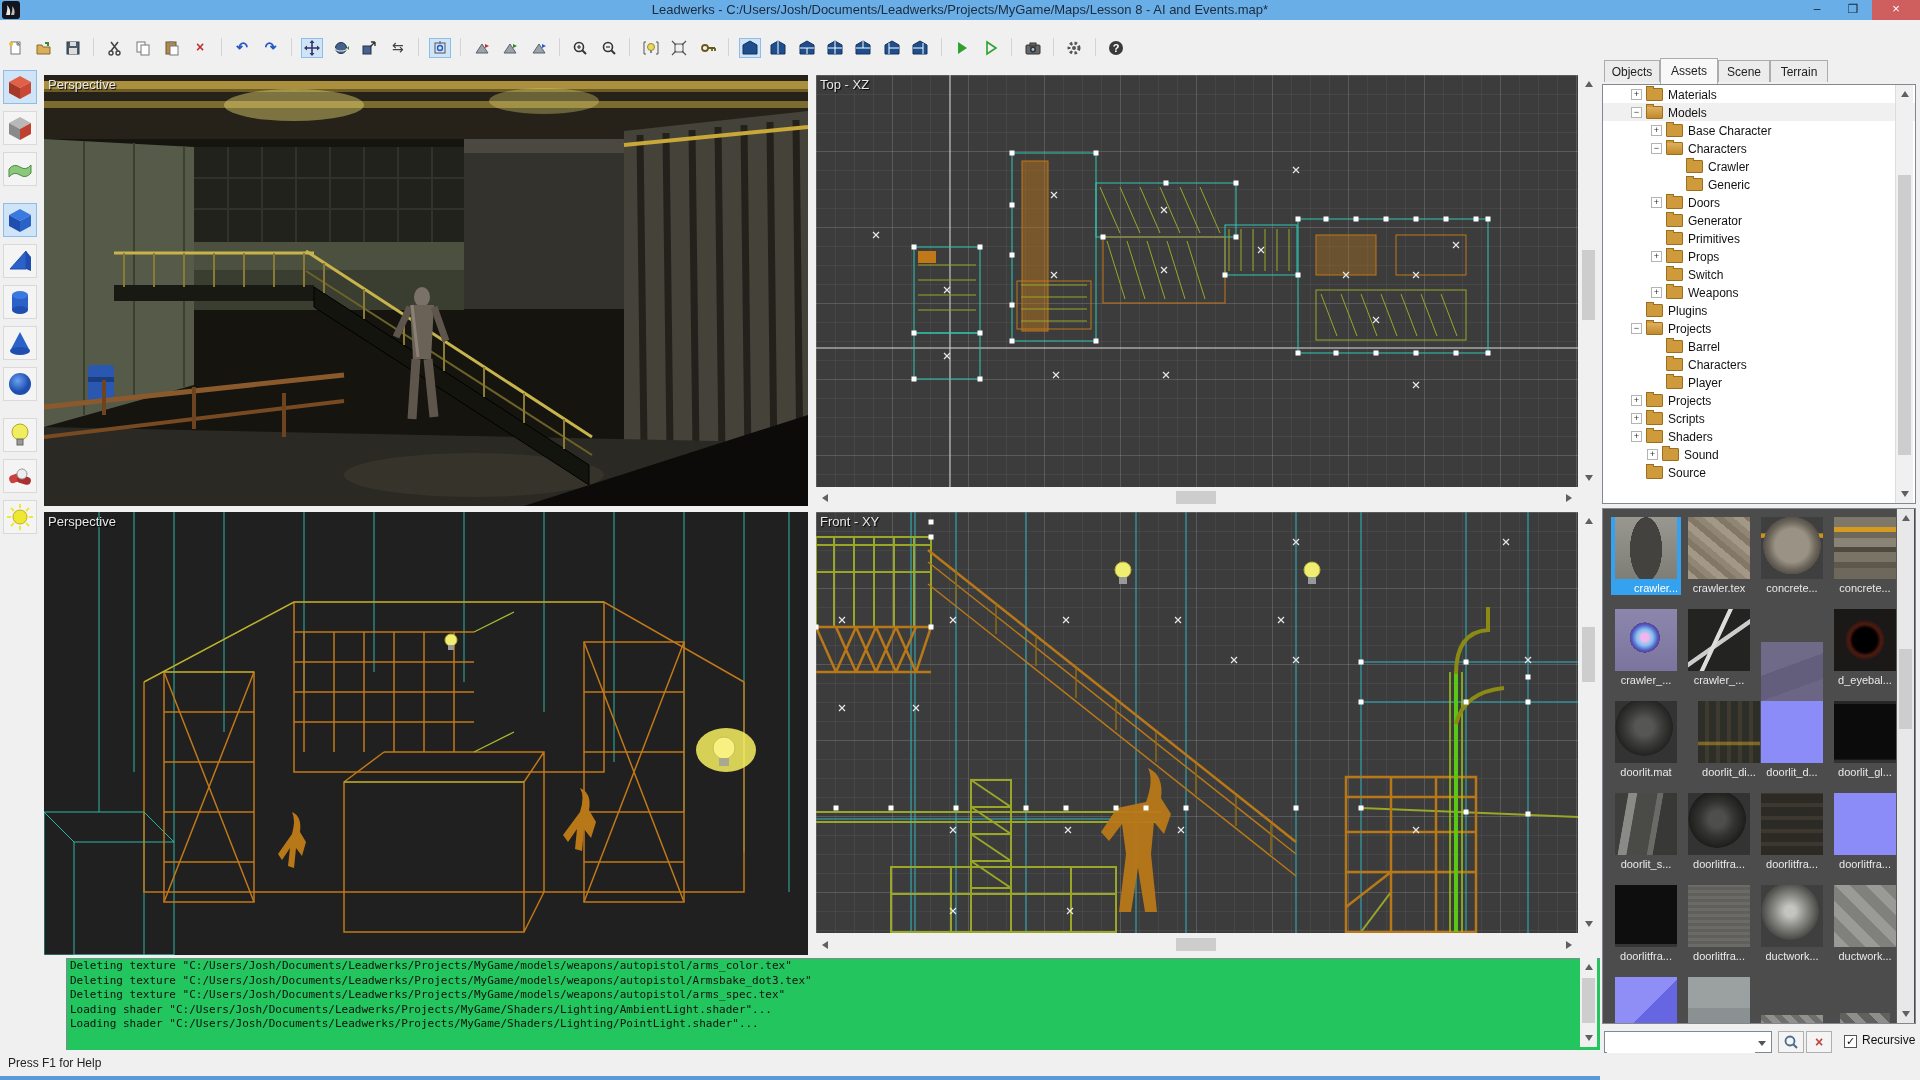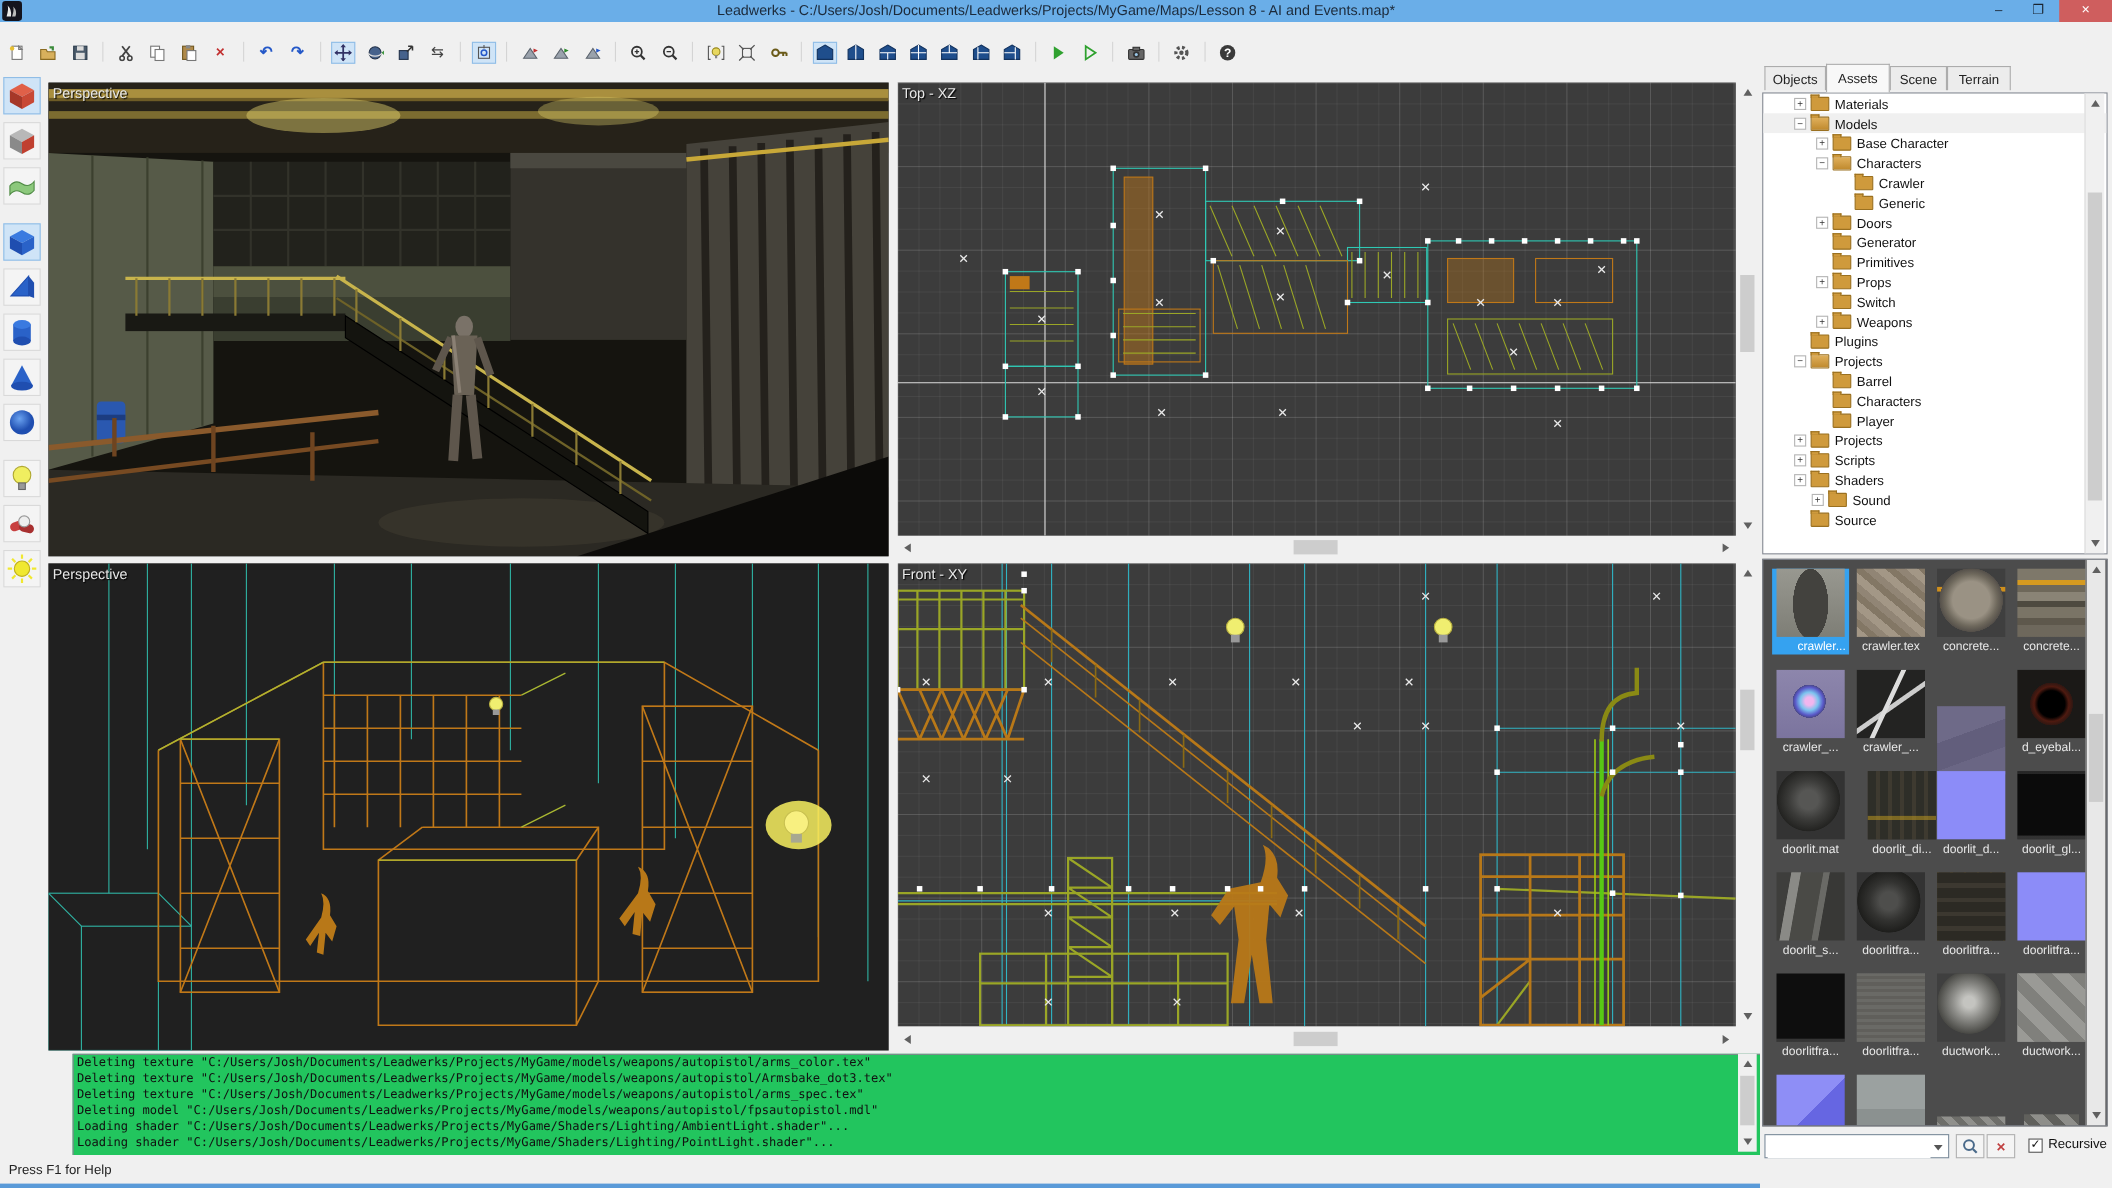--- a/index.html
+++ b/index.html
@@ -623,21 +623,20 @@
   <div class="sb sb-h" style="left:816px;top:936px;width:762px;height:17px;">
     <span class="arr arr-l"></span>
       <span class="arr arr-r"></span>
       <div class="thumb" style="left:360px;top:2px;width:40px;height:13px;"></div>
   </div>
 
   <div class="console">
     <div class="cline">Deleting texture "C:/Users/Josh/Documents/Leadwerks/Projects/MyGame/models/weapons/autopistol/arms_color.tex"</div>
     <div class="cline">Deleting texture "C:/Users/Josh/Documents/Leadwerks/Projects/MyGame/models/weapons/autopistol/Armsbake_dot3.tex"</div>
     <div class="cline">Deleting texture "C:/Users/Josh/Documents/Leadwerks/Projects/MyGame/models/weapons/autopistol/arms_spec.tex"</div>
-    <div class="cline">Deleting model "C:/Users/Josh/Documents/Leadwerks/Projects/MyGame/models/weapons/autopistol/fpsautopistol.mdl"</div>
     <div class="cline">Loading shader "C:/Users/Josh/Documents/Leadwerks/Projects/MyGame/Shaders/Lighting/AmbientLight.shader"...</div>
     <div class="cline">Loading shader "C:/Users/Josh/Documents/Leadwerks/Projects/MyGame/Shaders/Lighting/PointLight.shader"...</div>
   </div>
   <div class="sb sb-v" style="left:1580px;top:958px;width:17px;height:89px;">
     <span class="arr arr-u"></span>
       <span class="arr arr-d"></span>
       <div class="thumb" style="left:2px;top:20px;width:13px;height:45px;"></div>
   </div>
 
   <div class="statusbar"><span>Press F1 for Help</span></div>

